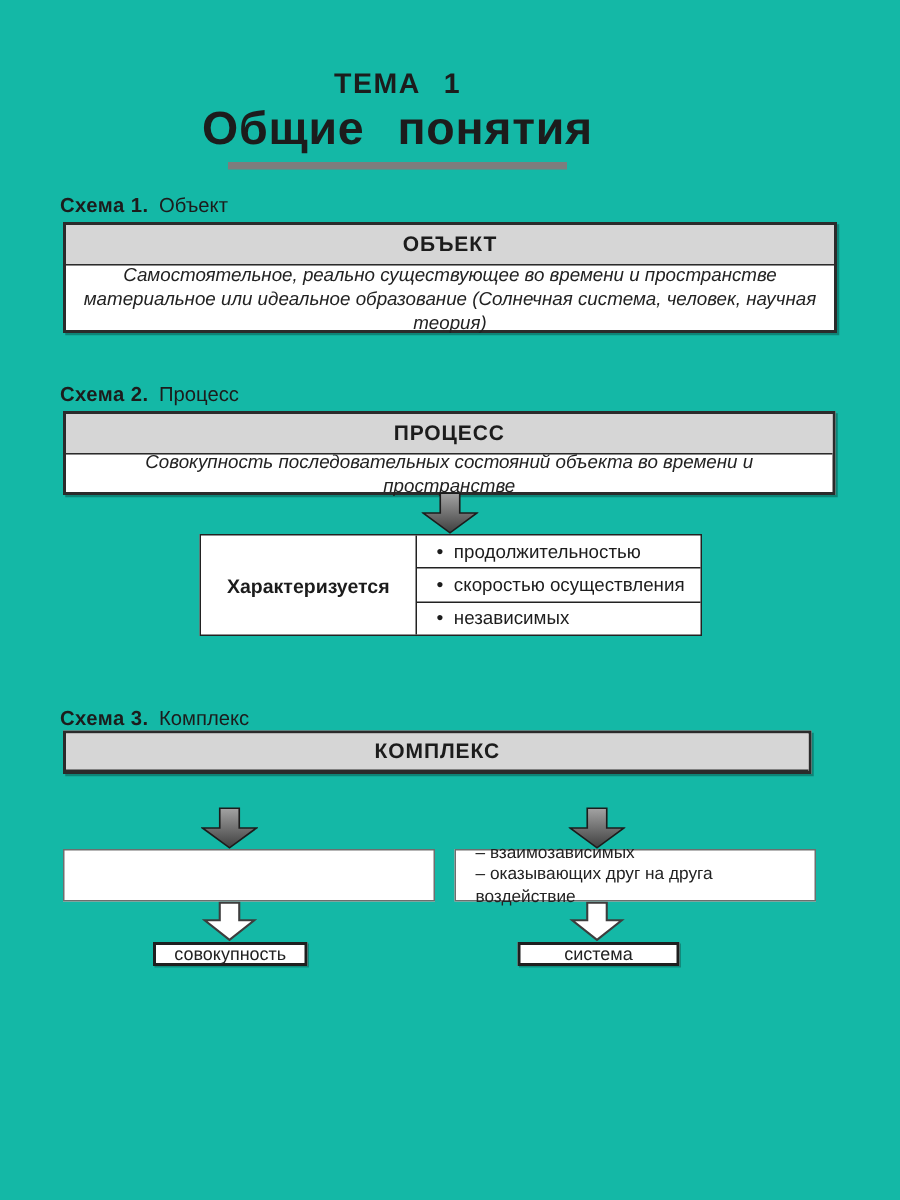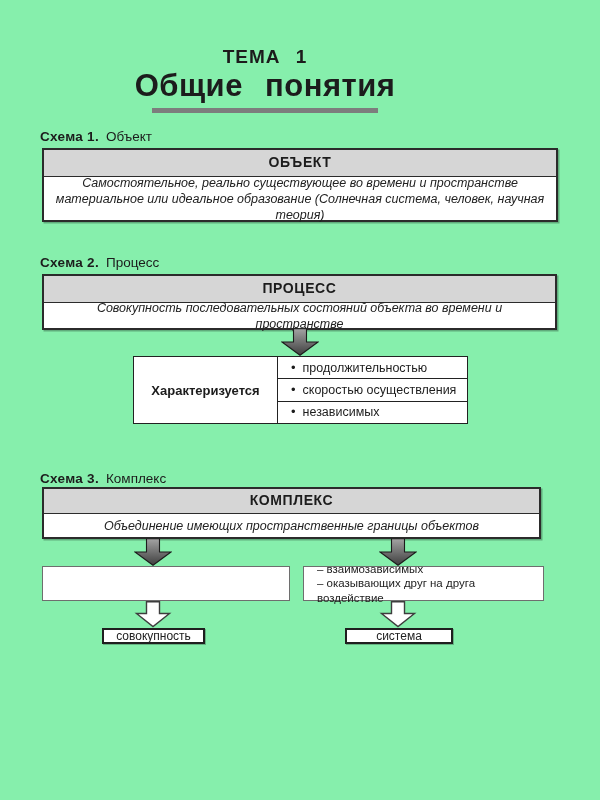--- a/index.html
+++ b/index.html
@@ -4,21 +4,21 @@
 <style>
   * { margin: 0; padding: 0; box-sizing: border-box; }
   html, body { background: #ffffff; }
   body {
     width: 600px; height: 800px;
     font-family: "Liberation Sans", "DejaVu Sans", sans-serif;
     color: #1c1c1c;
     position: relative;
     overflow: hidden;
   }
-  .page { position: absolute; inset: 0; background: #86efac; }
+  .page { position: absolute; inset: 0; background: #14b8a6; }
 
   
   .title-wrap { position: absolute; top: 46px; left: 0; width: 530px; text-align: center; }
   .title-kicker { font-size: 19px; font-weight: bold; letter-spacing: 1px; word-spacing: 9px; line-height: 21px; }
   .title-main { font-size: 31px; font-weight: bold; word-spacing: 13px; letter-spacing: 0.5px; line-height: 33px; margin-top: 2px; }
   .title-bar { width: 226px; height: 5px; background: #7d7d7d; margin: 6px auto 0 auto; }
 
   
   .caption { position: absolute; left: 40px; font-size: 13.5px; line-height: 16px; }
   .caption .num { font-weight: bold; letter-spacing: 0.3px; }
@@ -165,23 +165,20 @@
       </div>
     </div>
   </div>
 
   <div class="caption" style="top:471px;">
     <span class="num">Схема 3.</span><span class="txt">Комплекс</span>
   </div>
 
   <div class="concept-box" id="s3-box">
     <div class="concept-header">КОМПЛЕКС</div>
-    <div class="concept-desc">
-      <span>Объединение имеющих пространственные границы объектов</span>
-    </div>
   </div>
 
   <svg class="arrow" style="left:134px; top:538px;" width="38" height="28" viewBox="0 0 38 28">
     <path d="M12.5 0.8 H25.5 V14 H37 L19 27.2 L1 14 H12.5 Z" fill="url(#arrGrad)" stroke="#1c1c1c" stroke-width="1.1"></path>
   </svg>
   <svg class="arrow" style="left:379px; top:538px;" width="38" height="28" viewBox="0 0 38 28">
     <path d="M12.5 0.8 H25.5 V14 H37 L19 27.2 L1 14 H12.5 Z" fill="url(#arrGrad)" stroke="#1c1c1c" stroke-width="1.1"></path>
   </svg>
 
   <div class="branch-box" id="branch-left">

